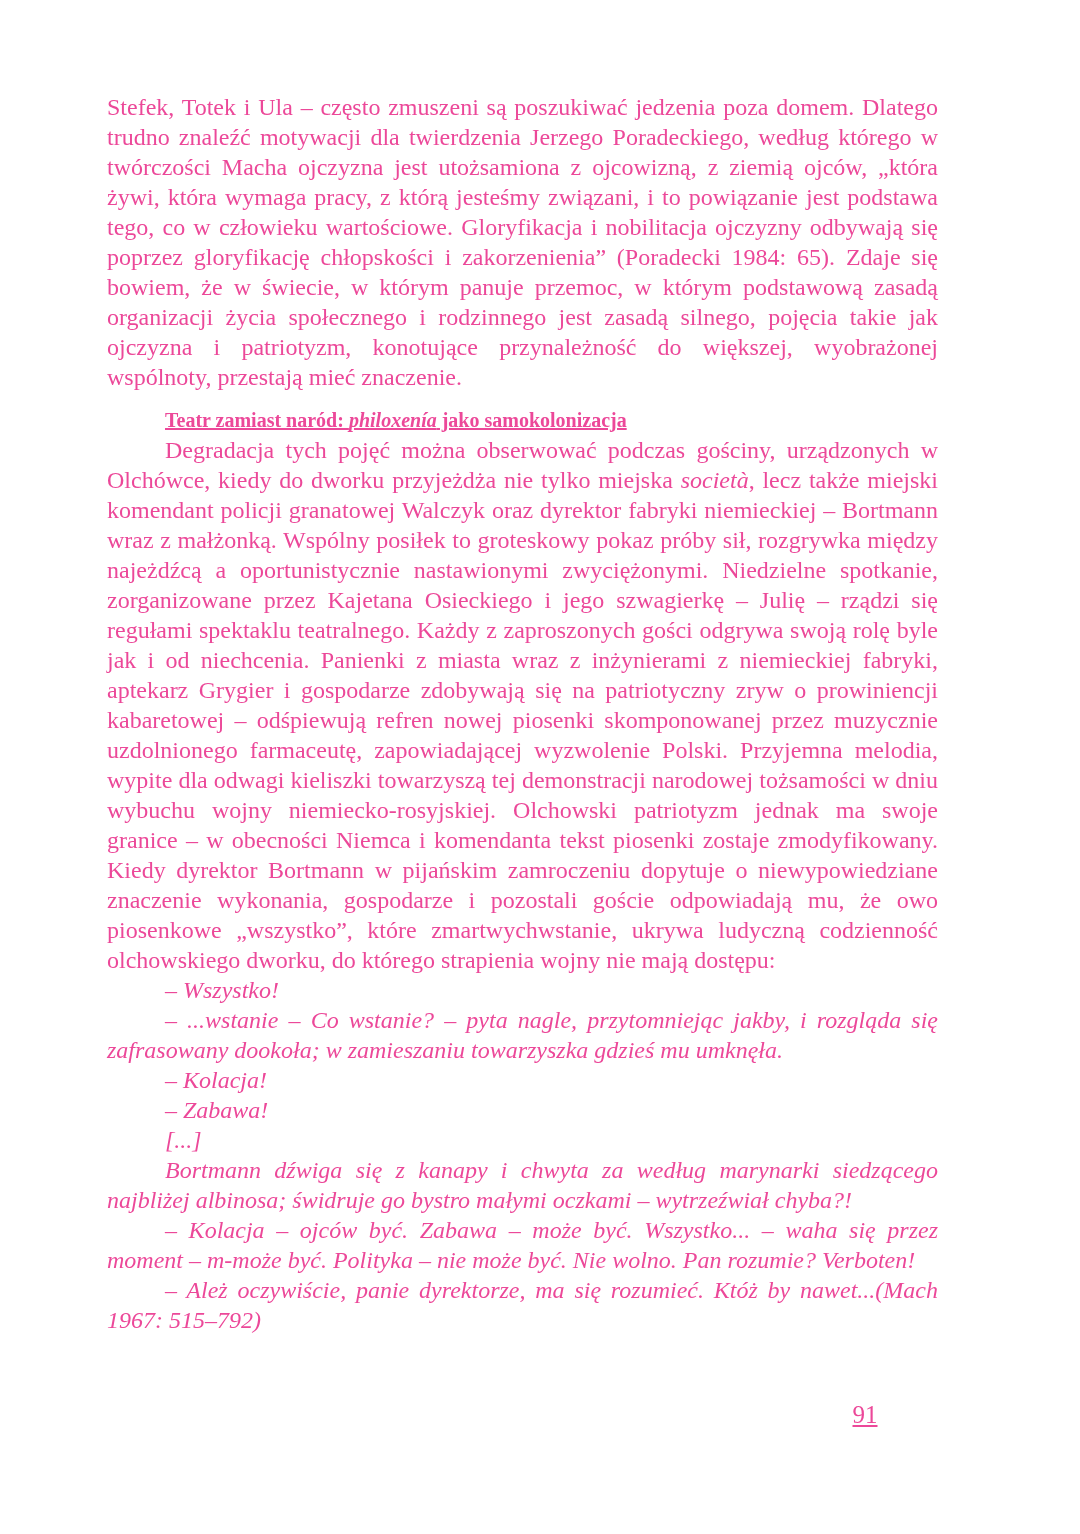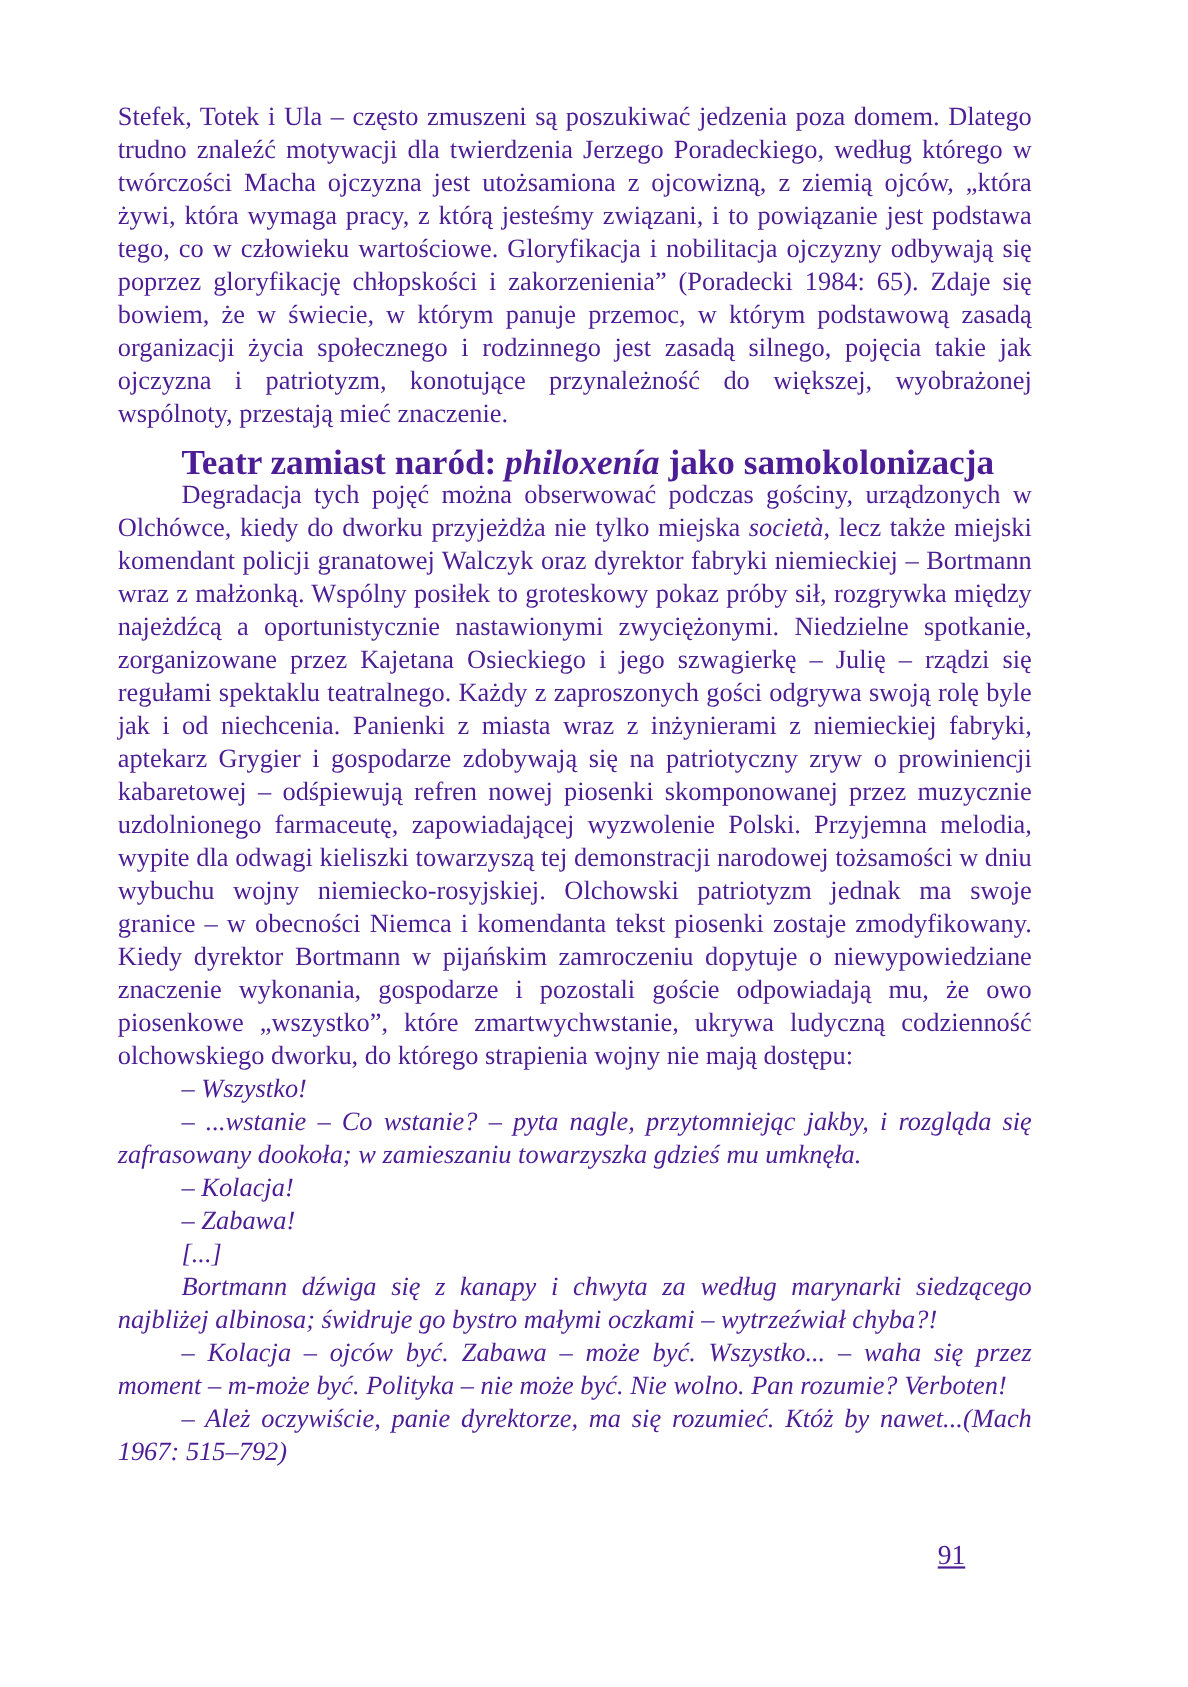--- a/index.html
+++ b/index.html
@@ -7,46 +7,47 @@
     padding: 0;
     background: #ffffff;
   }
   .page {
     position: relative;
     width: 1080px;
     height: 1534px;
     background: #ffffff;
     overflow: hidden;
     font-family: "Liberation Serif", "DejaVu Serif", serif;
-    color: #4c1d95;
+    color: #ec4899;
   }
   .content {
     position: absolute;
     left: 107px;
     top: 92px;
     width: 831px;
     font-size: 24px;
     line-height: 30px;
     text-align: justify;
   }
   .content p {
     margin: 0;
     padding: 0;
   }
   p.indented {
     text-indent: 58px;
   }
   h2.section-heading {
     margin: 13px 0 0 0;
     padding: 0;
-    font-size: 32px;
+    font-size: 20px;
     line-height: 30px;
     font-weight: bold;
     text-indent: 58px;
     text-align: left;
+    text-decoration: underline;
   }
   h2.section-heading .emph {
     font-style: italic;
   }
   .body-emph {
     font-style: italic;
   }
   p.quote-line {
     font-style: italic;
     text-indent: 58px;

